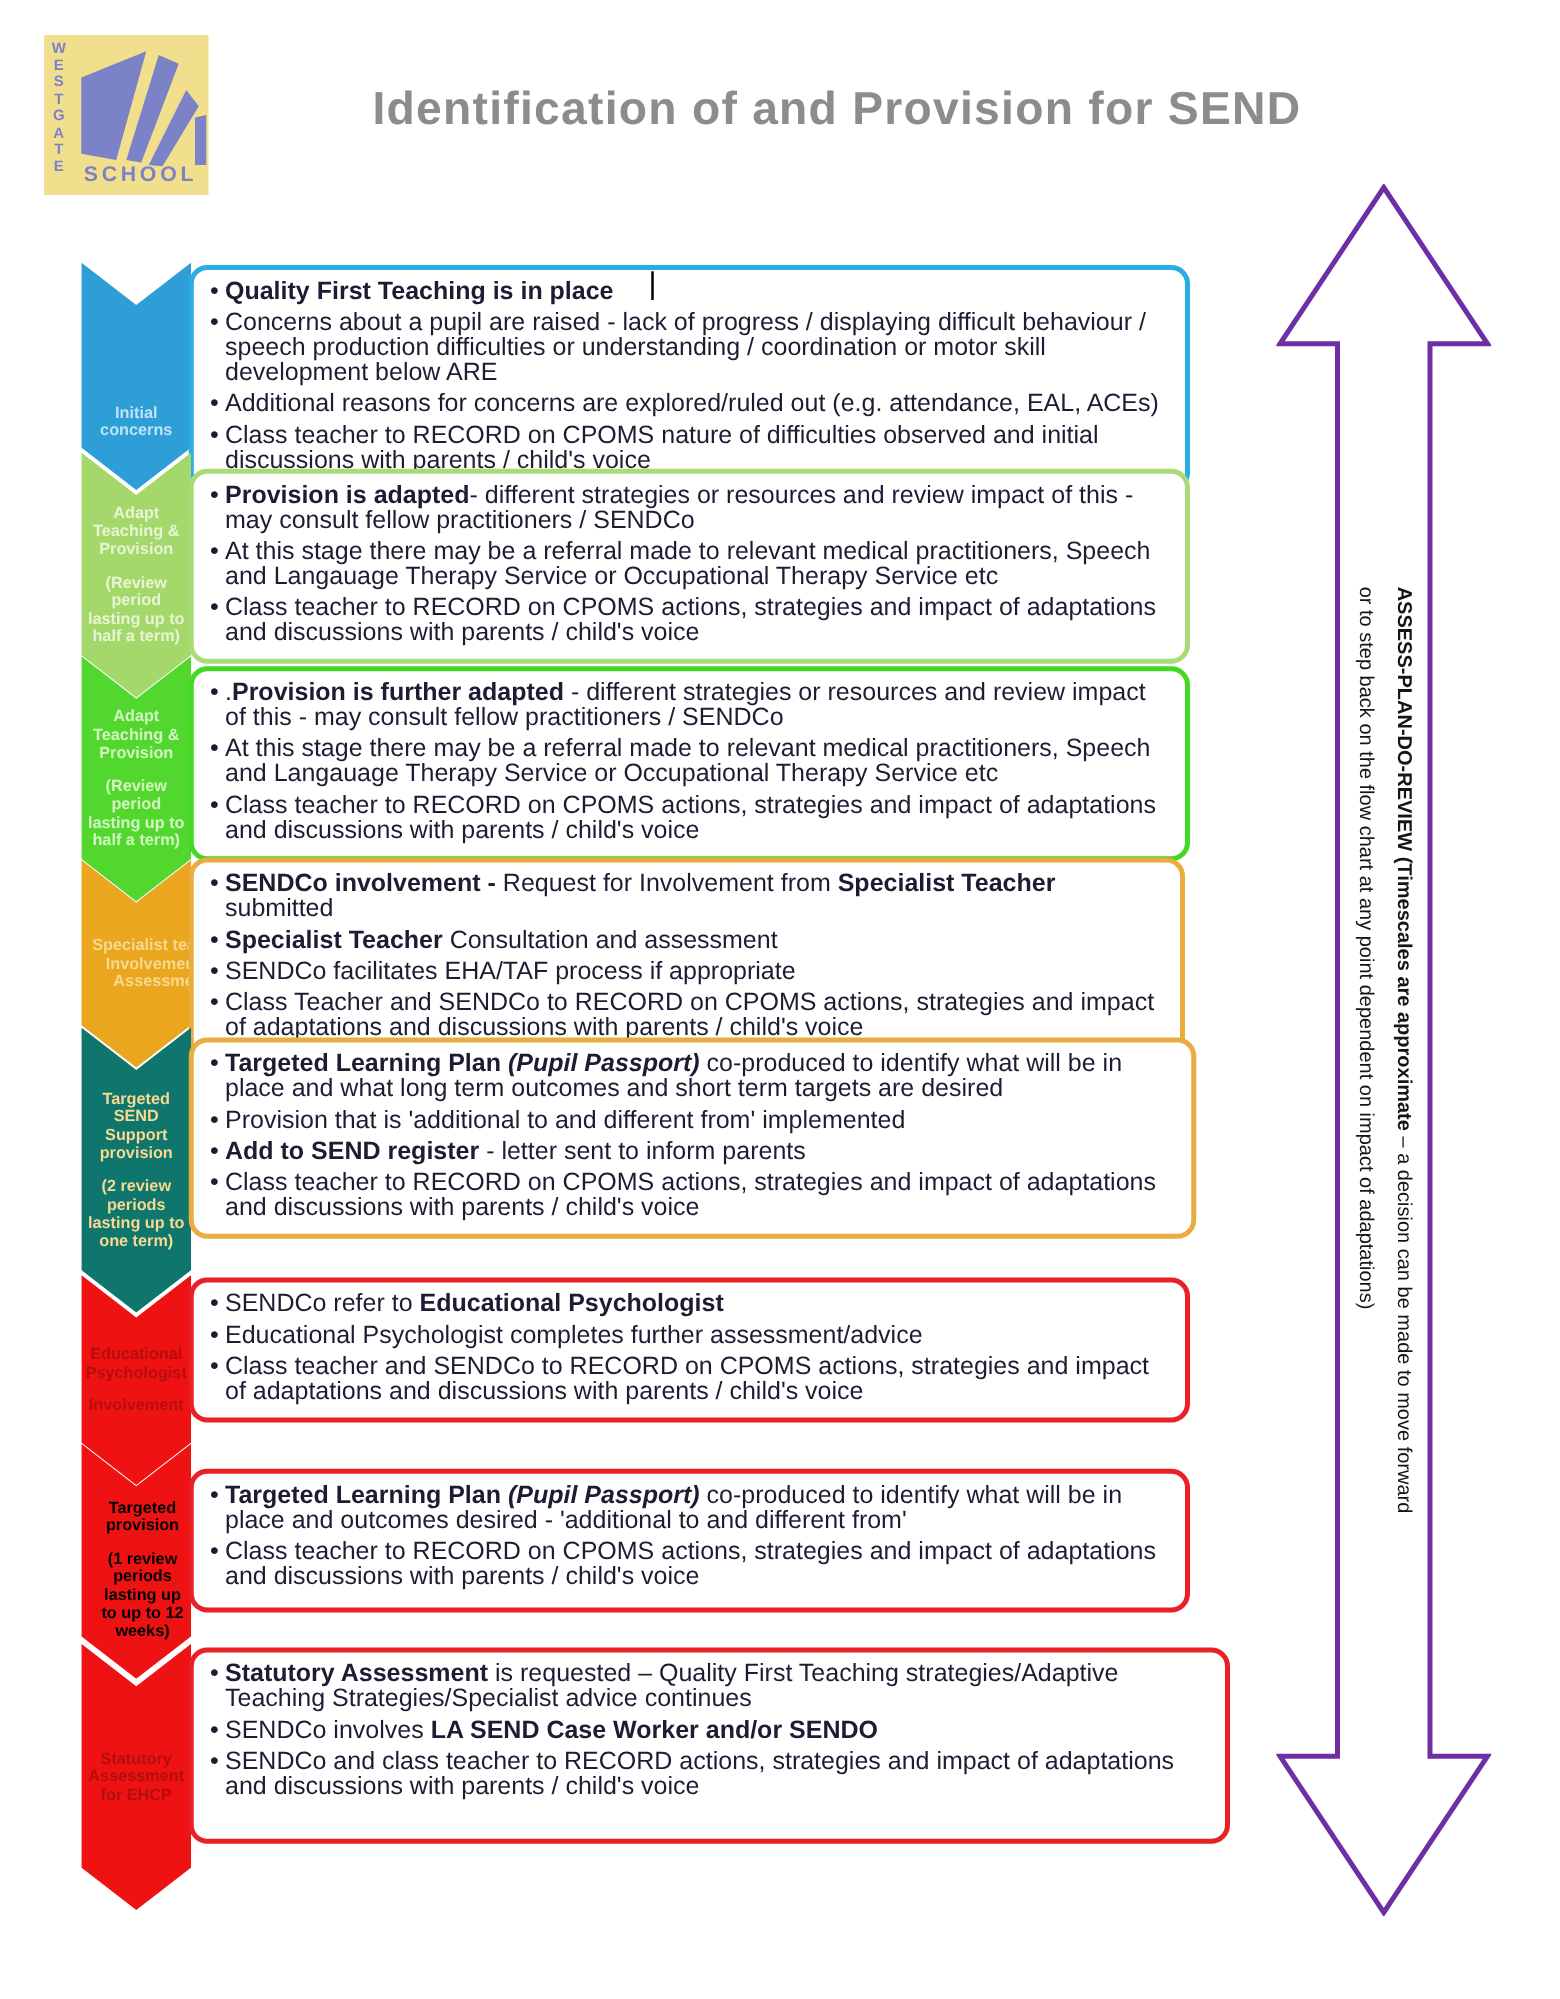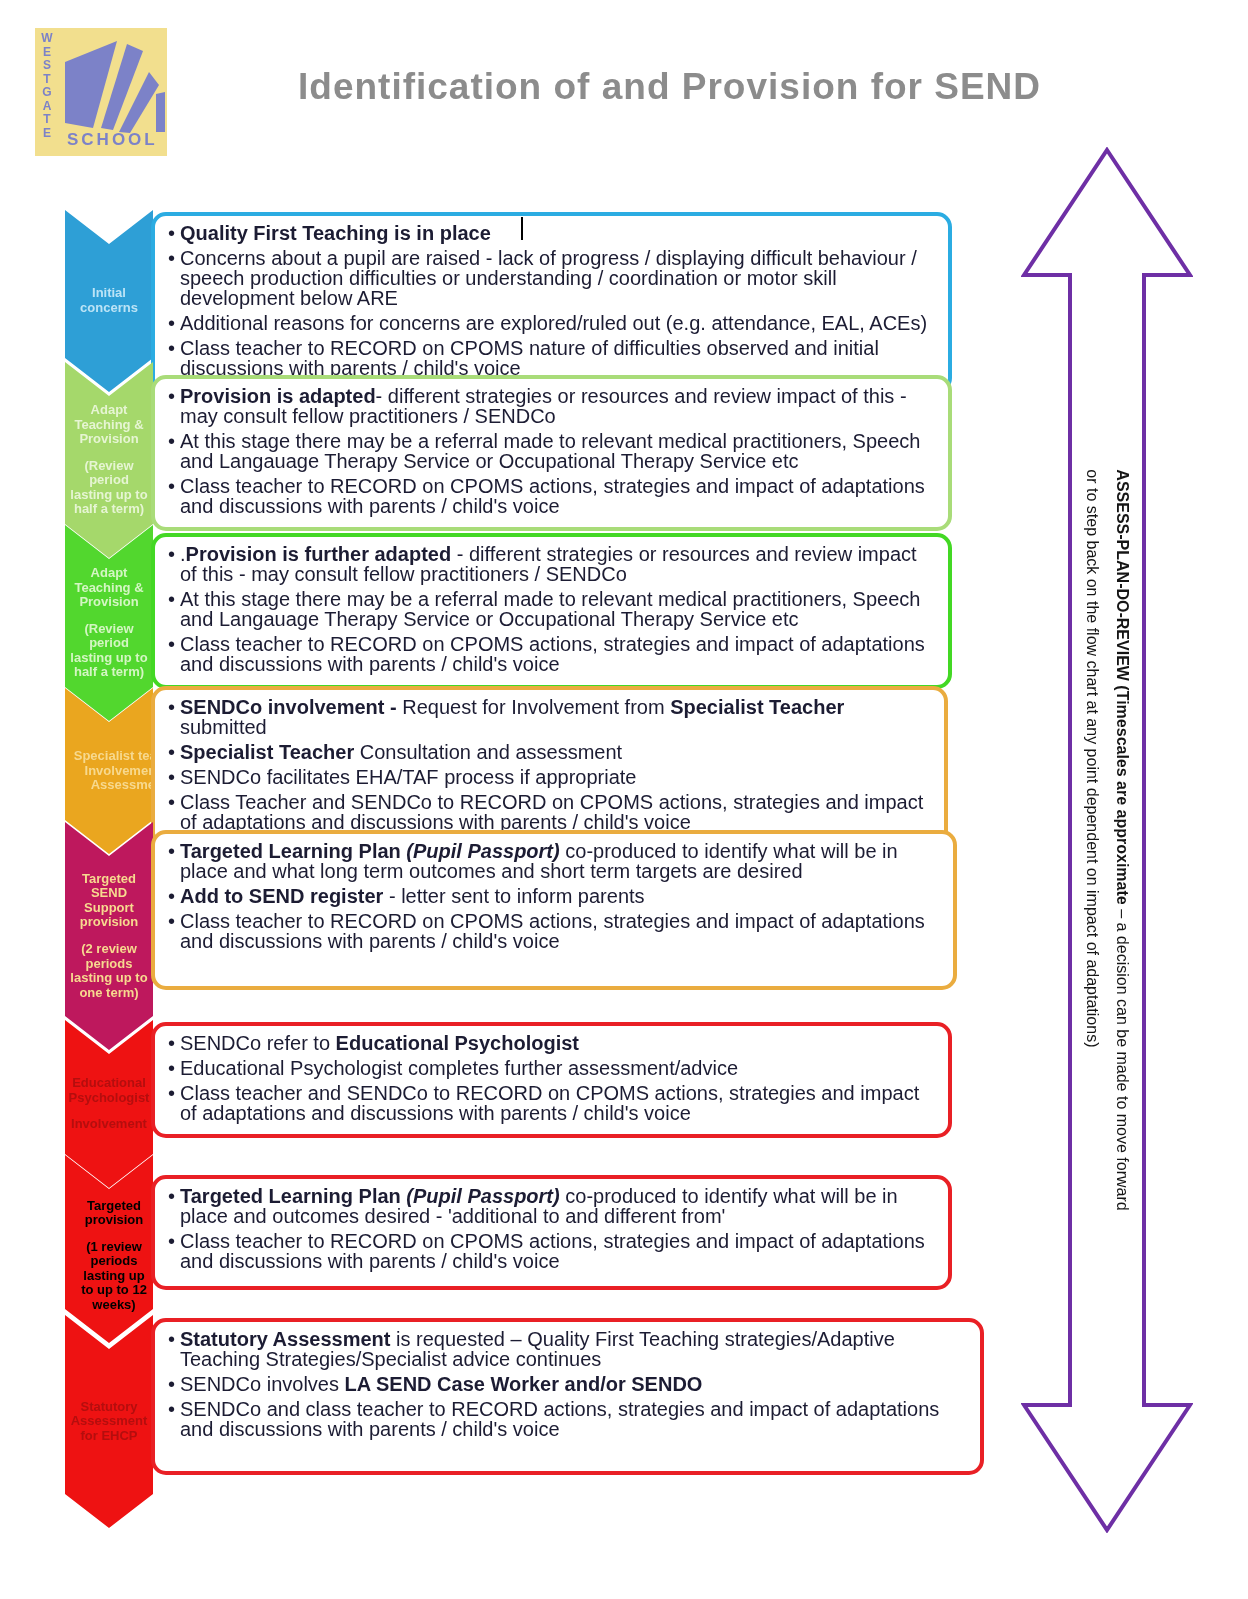--- a/index.html
+++ b/index.html
@@ -85,21 +85,21 @@
         <div>T</div>
         <div>E</div>
       </div>
     <div class="logo-school">SCHOOL</div>
   </div>
 
   <div class="page-title">Identification of and Provision for SEND</div>
 
   <div id="flow">
       <div class="chevron" style="top: 210px; height: 182px; background: rgb(46, 159, 214); clip-path: polygon(0px 0px, 44px 34px, 88px 0px, 88px 148px, 44px 182px, 0px 148px);">
-        <div class="chev-label" style="bottom: 34px; color: rgb(188, 228, 246);">
+        <div class="chev-label" style="bottom: 34px; color: rgb(188, 228, 246); justify-content: flex-end;">
           <div class="para">Initial concerns</div>
         </div>
       </div>
       <div class="box" style="top: 212px; min-height: 146px; width: 801px; border-color: rgb(43, 172, 226);">
         <div class="bullet"><span class="seg-b">Quality First Teaching is in place</span></div>
         <div class="bullet"><span>Concerns about a pupil are raised - lack of progress / displaying difficult behaviour / speech production difficulties or understanding / coordination or motor skill development below ARE</span></div>
         <div class="bullet"><span>Additional reasons for concerns are explored/ruled out (e.g. attendance, EAL, ACEs)</span></div>
         <div class="bullet"><span>Class teacher to RECORD on CPOMS nature of difficulties observed and initial discussions with parents / child's voice</span></div>
       </div>
       <div class="chevron" style="top: 362px; height: 196px; background: rgb(165, 216, 107); clip-path: polygon(0px 0px, 44px 34px, 88px 0px, 88px 162px, 44px 196px, 0px 162px);">
@@ -128,28 +128,29 @@
         <div class="chev-label" style="bottom: 34px; color: rgb(247, 217, 143);">
           <div class="para">Specialist teacher Involvement &amp; Assessment</div>
         </div>
       </div>
       <div class="box" style="top: 686px; min-height: 126px; width: 797px; border-color: rgb(234, 172, 63);">
         <div class="bullet"><span class="seg-b">SENDCo involvement - </span><span>Request for Involvement from </span><span class="seg-b">Specialist  Teacher</span><span> submitted</span></div>
         <div class="bullet"><span class="seg-b">Specialist Teacher</span><span> Consultation and assessment</span></div>
         <div class="bullet"><span>SENDCo facilitates EHA/TAF process if appropriate</span></div>
         <div class="bullet"><span>Class Teacher and SENDCo  to RECORD on CPOMS  actions, strategies and impact of adaptations and discussions with parents / child's voice</span></div>
       </div>
-      <div class="chevron" style="top: 822px; height: 228px; background: #be185d; clip-path: polygon(0px 0px, 44px 34px, 88px 0px, 88px 194px, 44px 228px, 0px 194px);">
+      <div class="chevron" style="top: 822px; height: 228px; background: #0f766e; clip-path: polygon(0px 0px, 44px 34px, 88px 0px, 88px 194px, 44px 228px, 0px 194px);">
         <div class="chev-label" style="bottom: 34px; color: rgb(247, 217, 143);">
           <div class="para">Targeted SEND Support provision</div>
           <div class="para">(2 review periods lasting up to one term)</div>
         </div>
       </div>
       <div class="box" style="top: 830px; min-height: 160px; width: 806px; border-color: rgb(234, 172, 63);">
         <div class="bullet"><span class="seg-b">Targeted Learning Plan </span><span class="seg-b seg-i">(Pupil Passport)</span><span> co-produced to identify  what will be in place and what long term outcomes and short term targets are desired</span></div>
+        <div class="bullet"><span>Provision that is 'additional to and different from' implemented</span></div>
         <div class="bullet"><span class="seg-b">Add to SEND register</span><span> - letter sent to inform parents</span></div>
         <div class="bullet"><span>Class teacher to RECORD on CPOMS  actions, strategies and impact of adaptations and discussions with parents / child's voice</span></div>
       </div>
       <div class="chevron" style="top: 1020px; height: 168px; background: rgb(238, 18, 18); clip-path: polygon(0px 0px, 44px 34px, 88px 0px, 88px 134px, 44px 168px, 0px 134px);">
         <div class="chev-label" style="bottom: 34px; color: rgb(180, 14, 14);">
           <div class="para">Educational Psychologist</div>
           <div class="para">Involvement</div>
         </div>
       </div>
       <div class="box" style="top: 1022px; min-height: 113px; width: 801px; border-color: rgb(233, 32, 37);">

